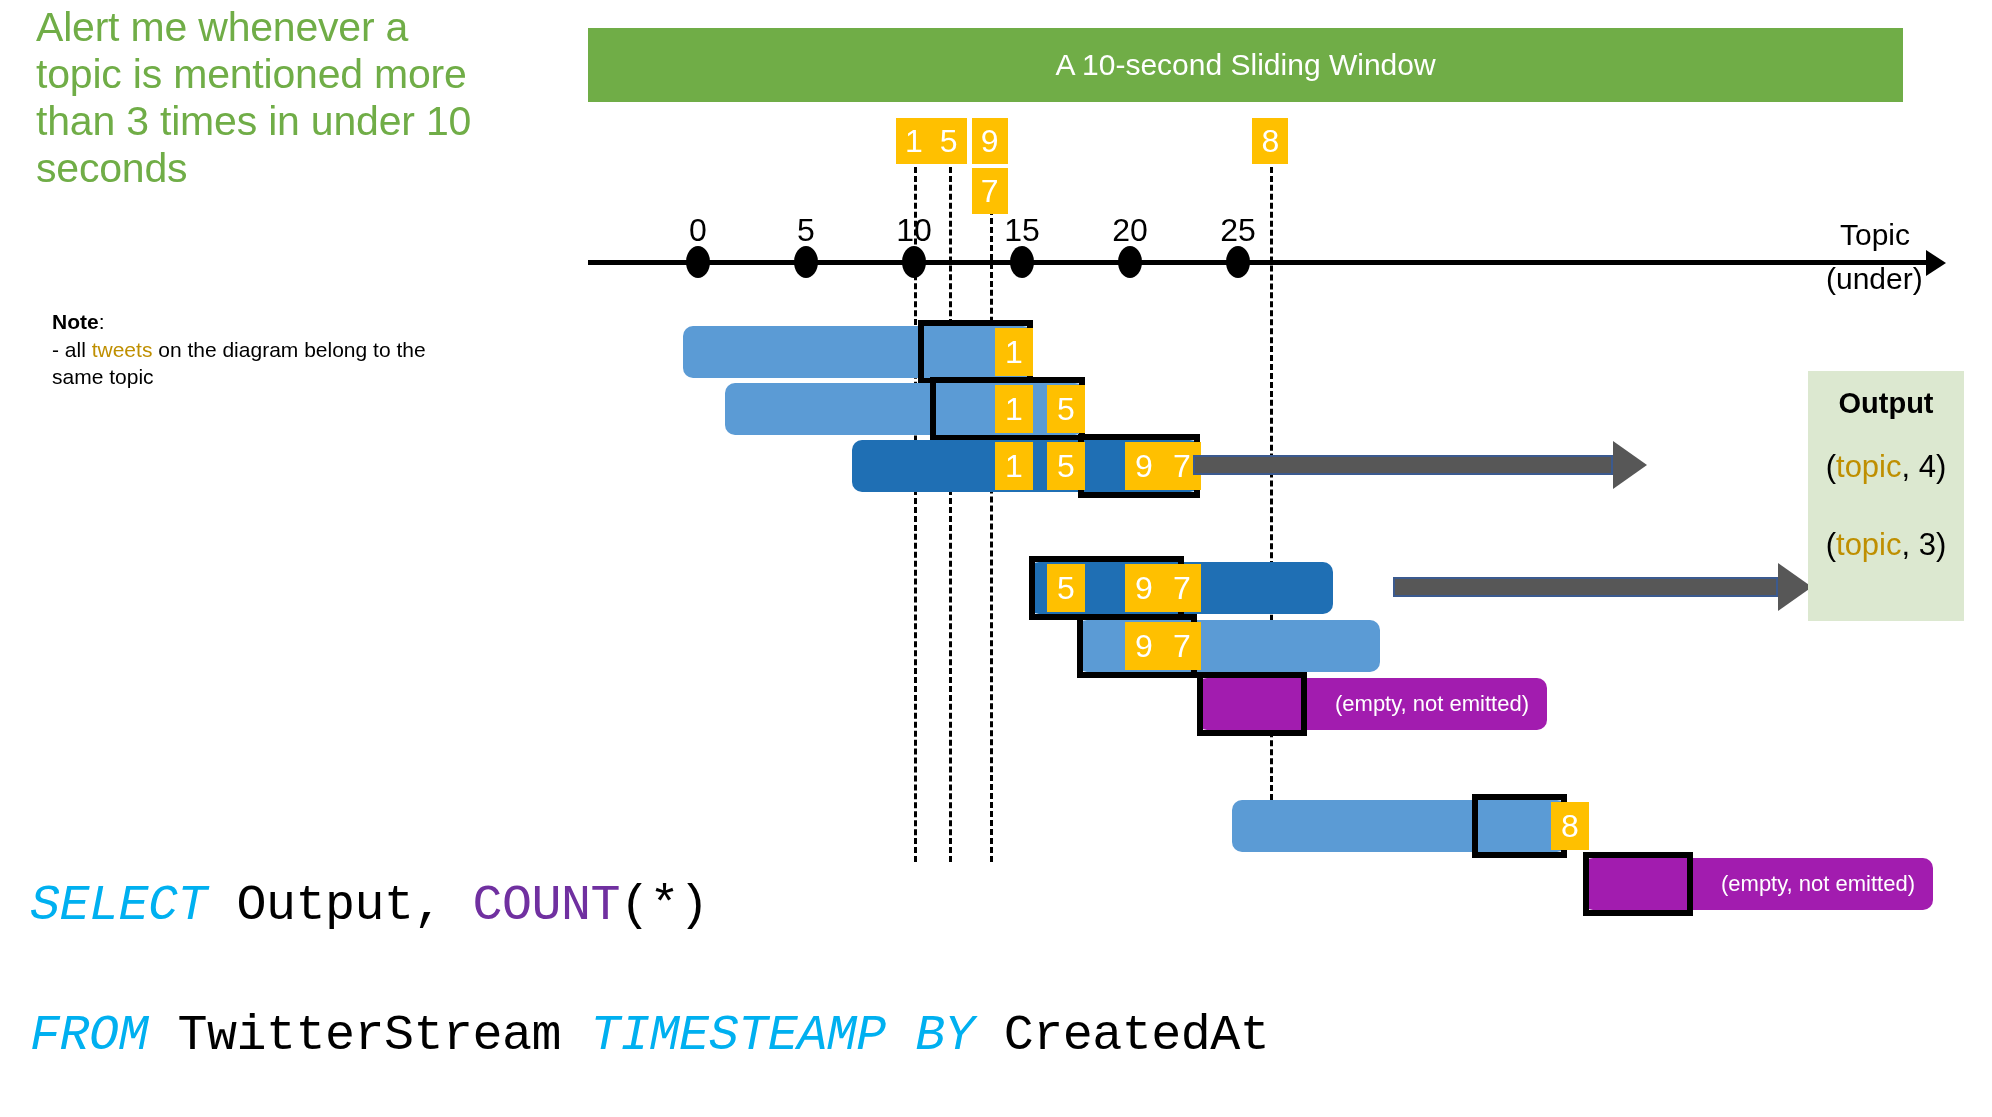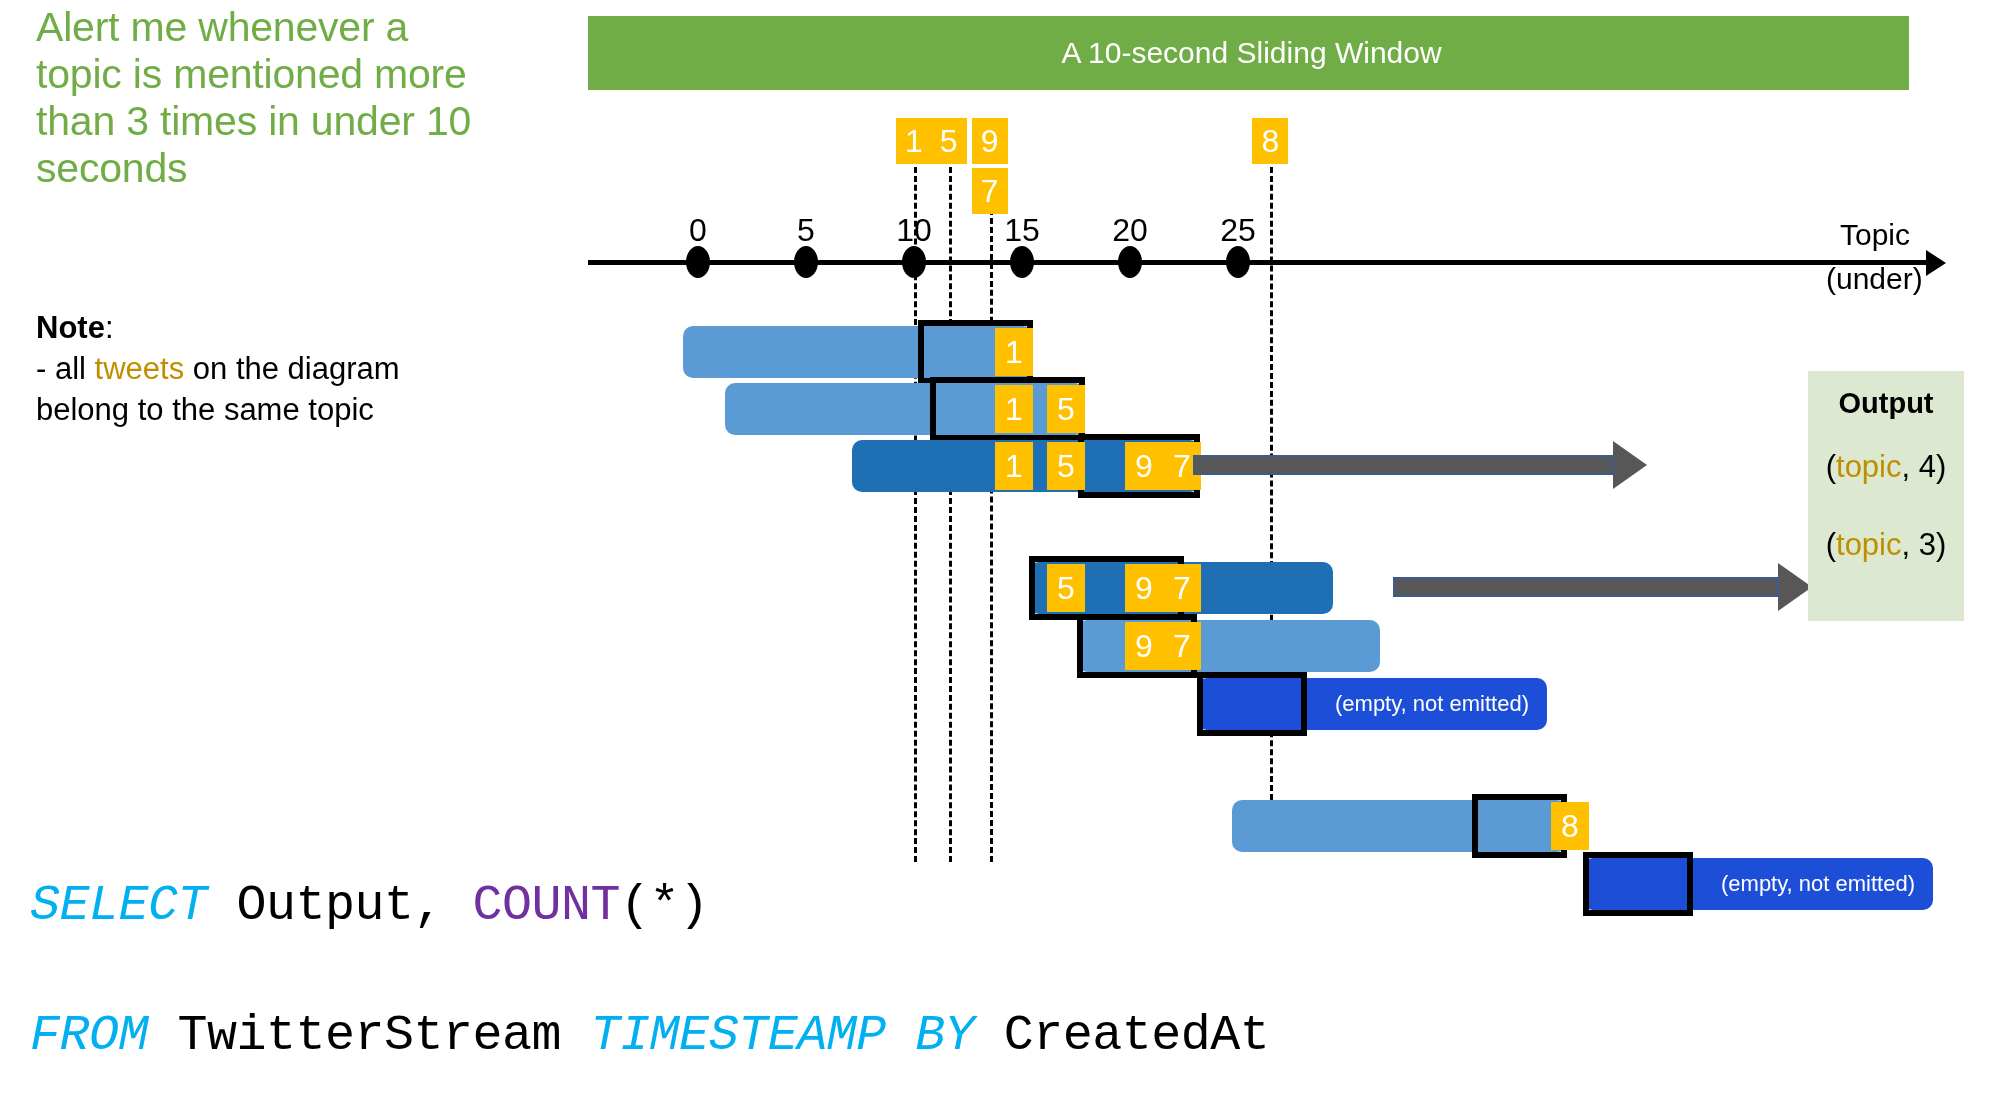--- a/index.html
+++ b/index.html
@@ -9,41 +9,40 @@
     position:relative;overflow:hidden;
   }
   .abs{position:absolute;}
 
   
   #headline{
     left:36px;top:4px;width:440px;
     font-size:41px;line-height:1.15;color:#70ad47;
     letter-spacing:-0.2px;
   }
-  #note-block{left:36px;top:308px;width:430px;font-size:31px;line-height:1.32;color:#000;}
+  #note-block{left:52px;top:308px;width:430px;font-size:21px;line-height:1.32;color:#000;}
   #note-label{font-weight:bold;}
   .tweet-word{color:#bf8f00;}
 
   
   #sql{
     left:30px;top:808px;width:1400px;
     font-family:"Liberation Mono","DejaVu Sans Mono",monospace;
     font-size:50px;line-height:1.30;white-space:pre;color:#000;
     letter-spacing:-0.5px;
   }
   .kw-blue{color:#00b0f0;font-style:italic;}
   .kw-purple{color:#7030a0;}
 
   
   #green-bar{
-    left:588px;top:16px;width:1315px;height:74px;
+    left:588px;top:28px;width:1315px;height:74px;
     background:#70ad47;color:#ffffff;
     display:flex;align-items:center;justify-content:center;
     font-size:30px;
-    padding-left:6px;
   }
 
   
   #axis-line{left:588px;top:260px;width:1340px;height:5px;background:#000;}
   #axis-arrow{
     left:1926px;top:250px;width:0;height:0;
     border-top:13px solid transparent;border-bottom:13px solid transparent;
     border-left:20px solid #000;
   }
   .tick-dot{
@@ -66,21 +65,21 @@
     display:flex;align-items:center;justify-content:center;
     margin-left:-18px;box-sizing:border-box;
   }
 
   
   .bar{
     height:52px;border-radius:10px;box-sizing:border-box;
   }
   .bar.light{background:#5b9bd5;}
   .bar.dark{background:#1f6fb4;}
-  .bar.gray{background:#1d4ed8;}
+  .bar.gray{background:#a21caf;}
   .bar-label{
     position:absolute;right:18px;top:50%;transform:translateY(-50%);
     color:#ffffff;font-size:22px;white-space:nowrap;
   }
   
   .bracket{
     position:absolute;border-top:6px solid #000;border-bottom:6px solid #000;
     box-sizing:border-box;pointer-events:none;
   }
   .bracket.right{border-right:6px solid #000;}

